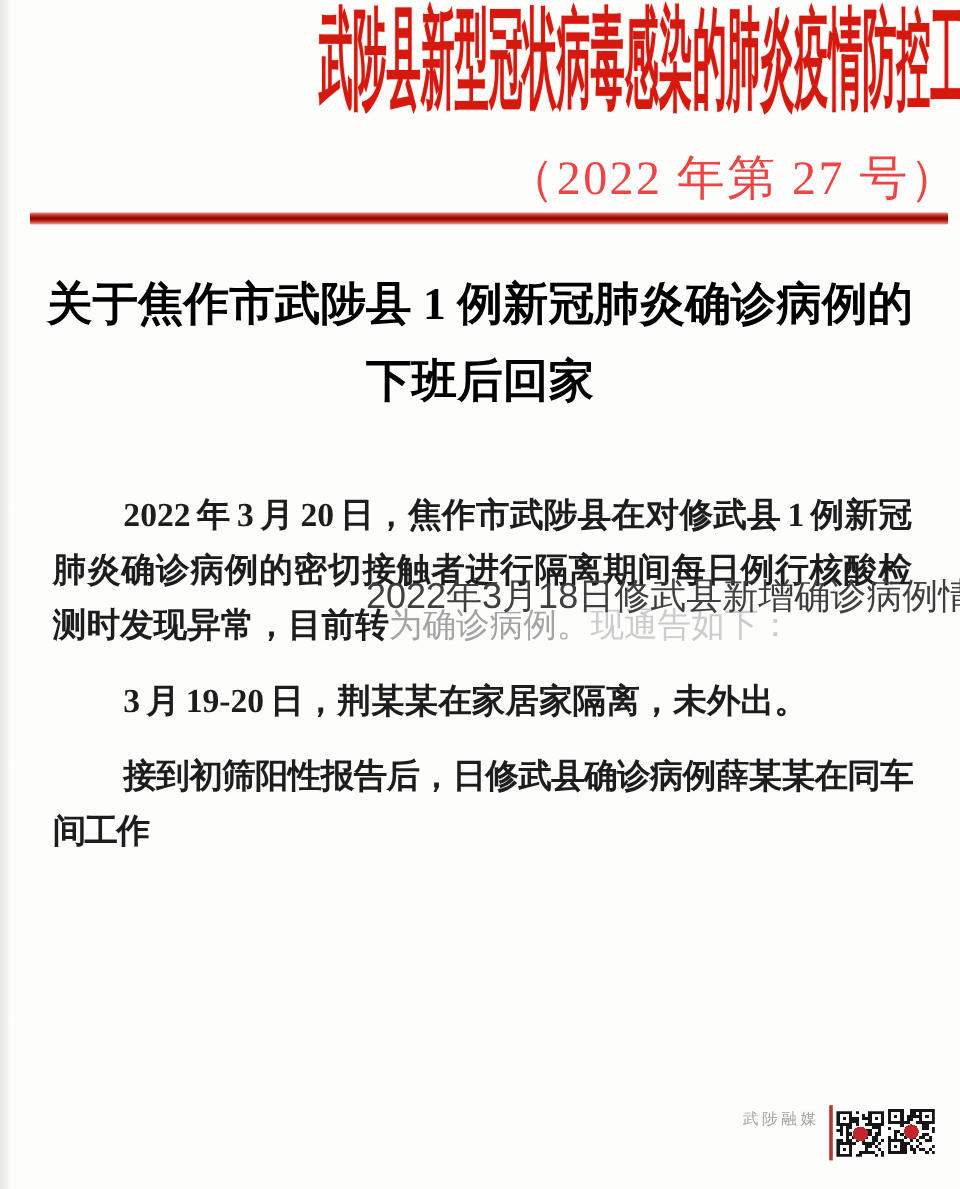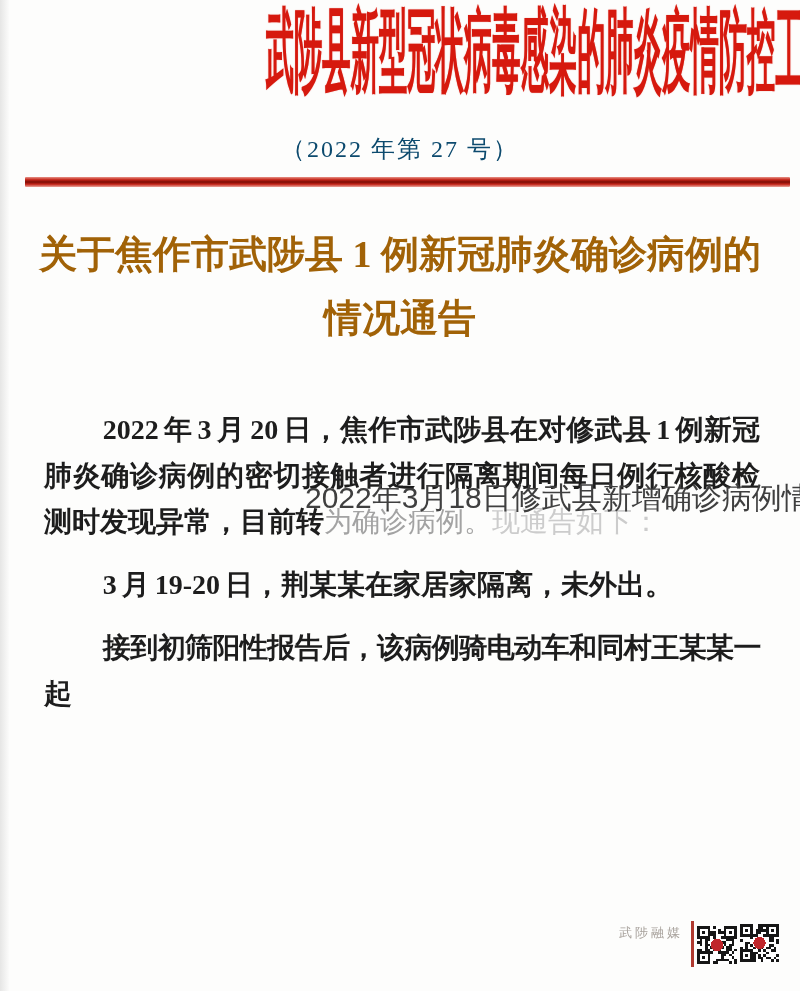--- a/index.html
+++ b/index.html
@@ -21,32 +21,32 @@
     text-align:center;height:96px;line-height:48px;
   }
   .header-title{
     display:inline-block;white-space:nowrap;
     font-size:48px;font-weight:bold;color:#d6190e;
     transform:scale(0.59,1.9);transform-origin:center top;
     text-shadow:0 0 1px rgba(214,25,14,.55);
   }
   .doc-number{
     position:absolute;top:131px;left:0;right:0;
-    text-align:center;font-size:24px;line-height:36px;
-    letter-spacing:2px;color:#0c4a6e;
+    text-align:right;font-size:40px;line-height:36px;
+    letter-spacing:2px;color:#ef4444;
   }
   .red-rule{
     position:absolute;top:177px;left:25px;width:765px;height:10px;
     background:linear-gradient(180deg,#e89287 0%,#c32317 28%,#7c0d06 50%,#c32317 72%,#eaa49b 100%);
     border-radius:1px;
   }
   .main-title{
     position:absolute;top:222px;left:0;right:0;
     text-align:center;font-size:38px;line-height:64px;
-    font-weight:700;color:#a16207;margin:0;font-family:Liberation Serif, serif;
+    font-weight:700;color:#000000;margin:0;font-family:Liberation Serif, serif;
   }
   .body{
     position:absolute;top:390px;left:27px;width:750px;
     font-size:28px;line-height:46px;font-weight:600;
     text-align:justify;word-spacing:-2px;
   }
   .body p{margin:17px;text-indent:2.1em;}
   .body p.tight{letter-spacing:-1.5px;}
   .faded{color:#a3a3a3;font-weight:500;}
   .faint{color:#cccccc;font-weight:500;}
@@ -80,27 +80,27 @@
   <div class="header-wrap">
     <span class="header-title">武陟县新型冠状病毒感染的肺炎疫情防控工作指挥部（通告）</span>
   </div>
 
   <div class="doc-number">（2022 年第 27 号）</div>
 
   <div class="red-rule"></div>
 
   <h1 class="main-title">
     <span>关于焦作市武陟县 1 例新冠肺炎确诊病例的</span><br>
-    <span>情况通告</span>
+    <span>下班后回家</span>
   </h1>
 
   <div class="body">
     <p><span>2022 年 3 月 20 日，焦作市武陟县在对修武县 1 例新冠肺炎确诊病例的密切接触者进行隔离期间每日例行核酸检测时发现异常，目前转</span><span class="faded">为确诊病例。</span><span class="faint">现通告如下：</span></p>
     <p>3 月 19-20 日，荆某某在家居家隔离，未外出。</p>
-    <p class="tight">接到初筛阳性报告后，该病例骑电动车和同村王某某一起</p>
+    <p class="tight">接到初筛阳性报告后，日修武县确诊病例薛某某在同车间工作</p>
   </div>
 
   <div class="overlay-caption">2022年3月18日修武县新增确诊病例情况</div>
 
   <div class="watermark-label">武陟融媒</div>
   <div class="watermark-divider"></div>
   <div class="qr qr1"><svg viewBox="0 0 15 15" width="100%" height="100%" preserveAspectRatio="none" shape-rendering="crispEdges">
         <rect width="15" height="15" fill="#ffffff"></rect>
         <g fill="#161616">
           <rect x="0" y="0" width="1" height="1"></rect>

